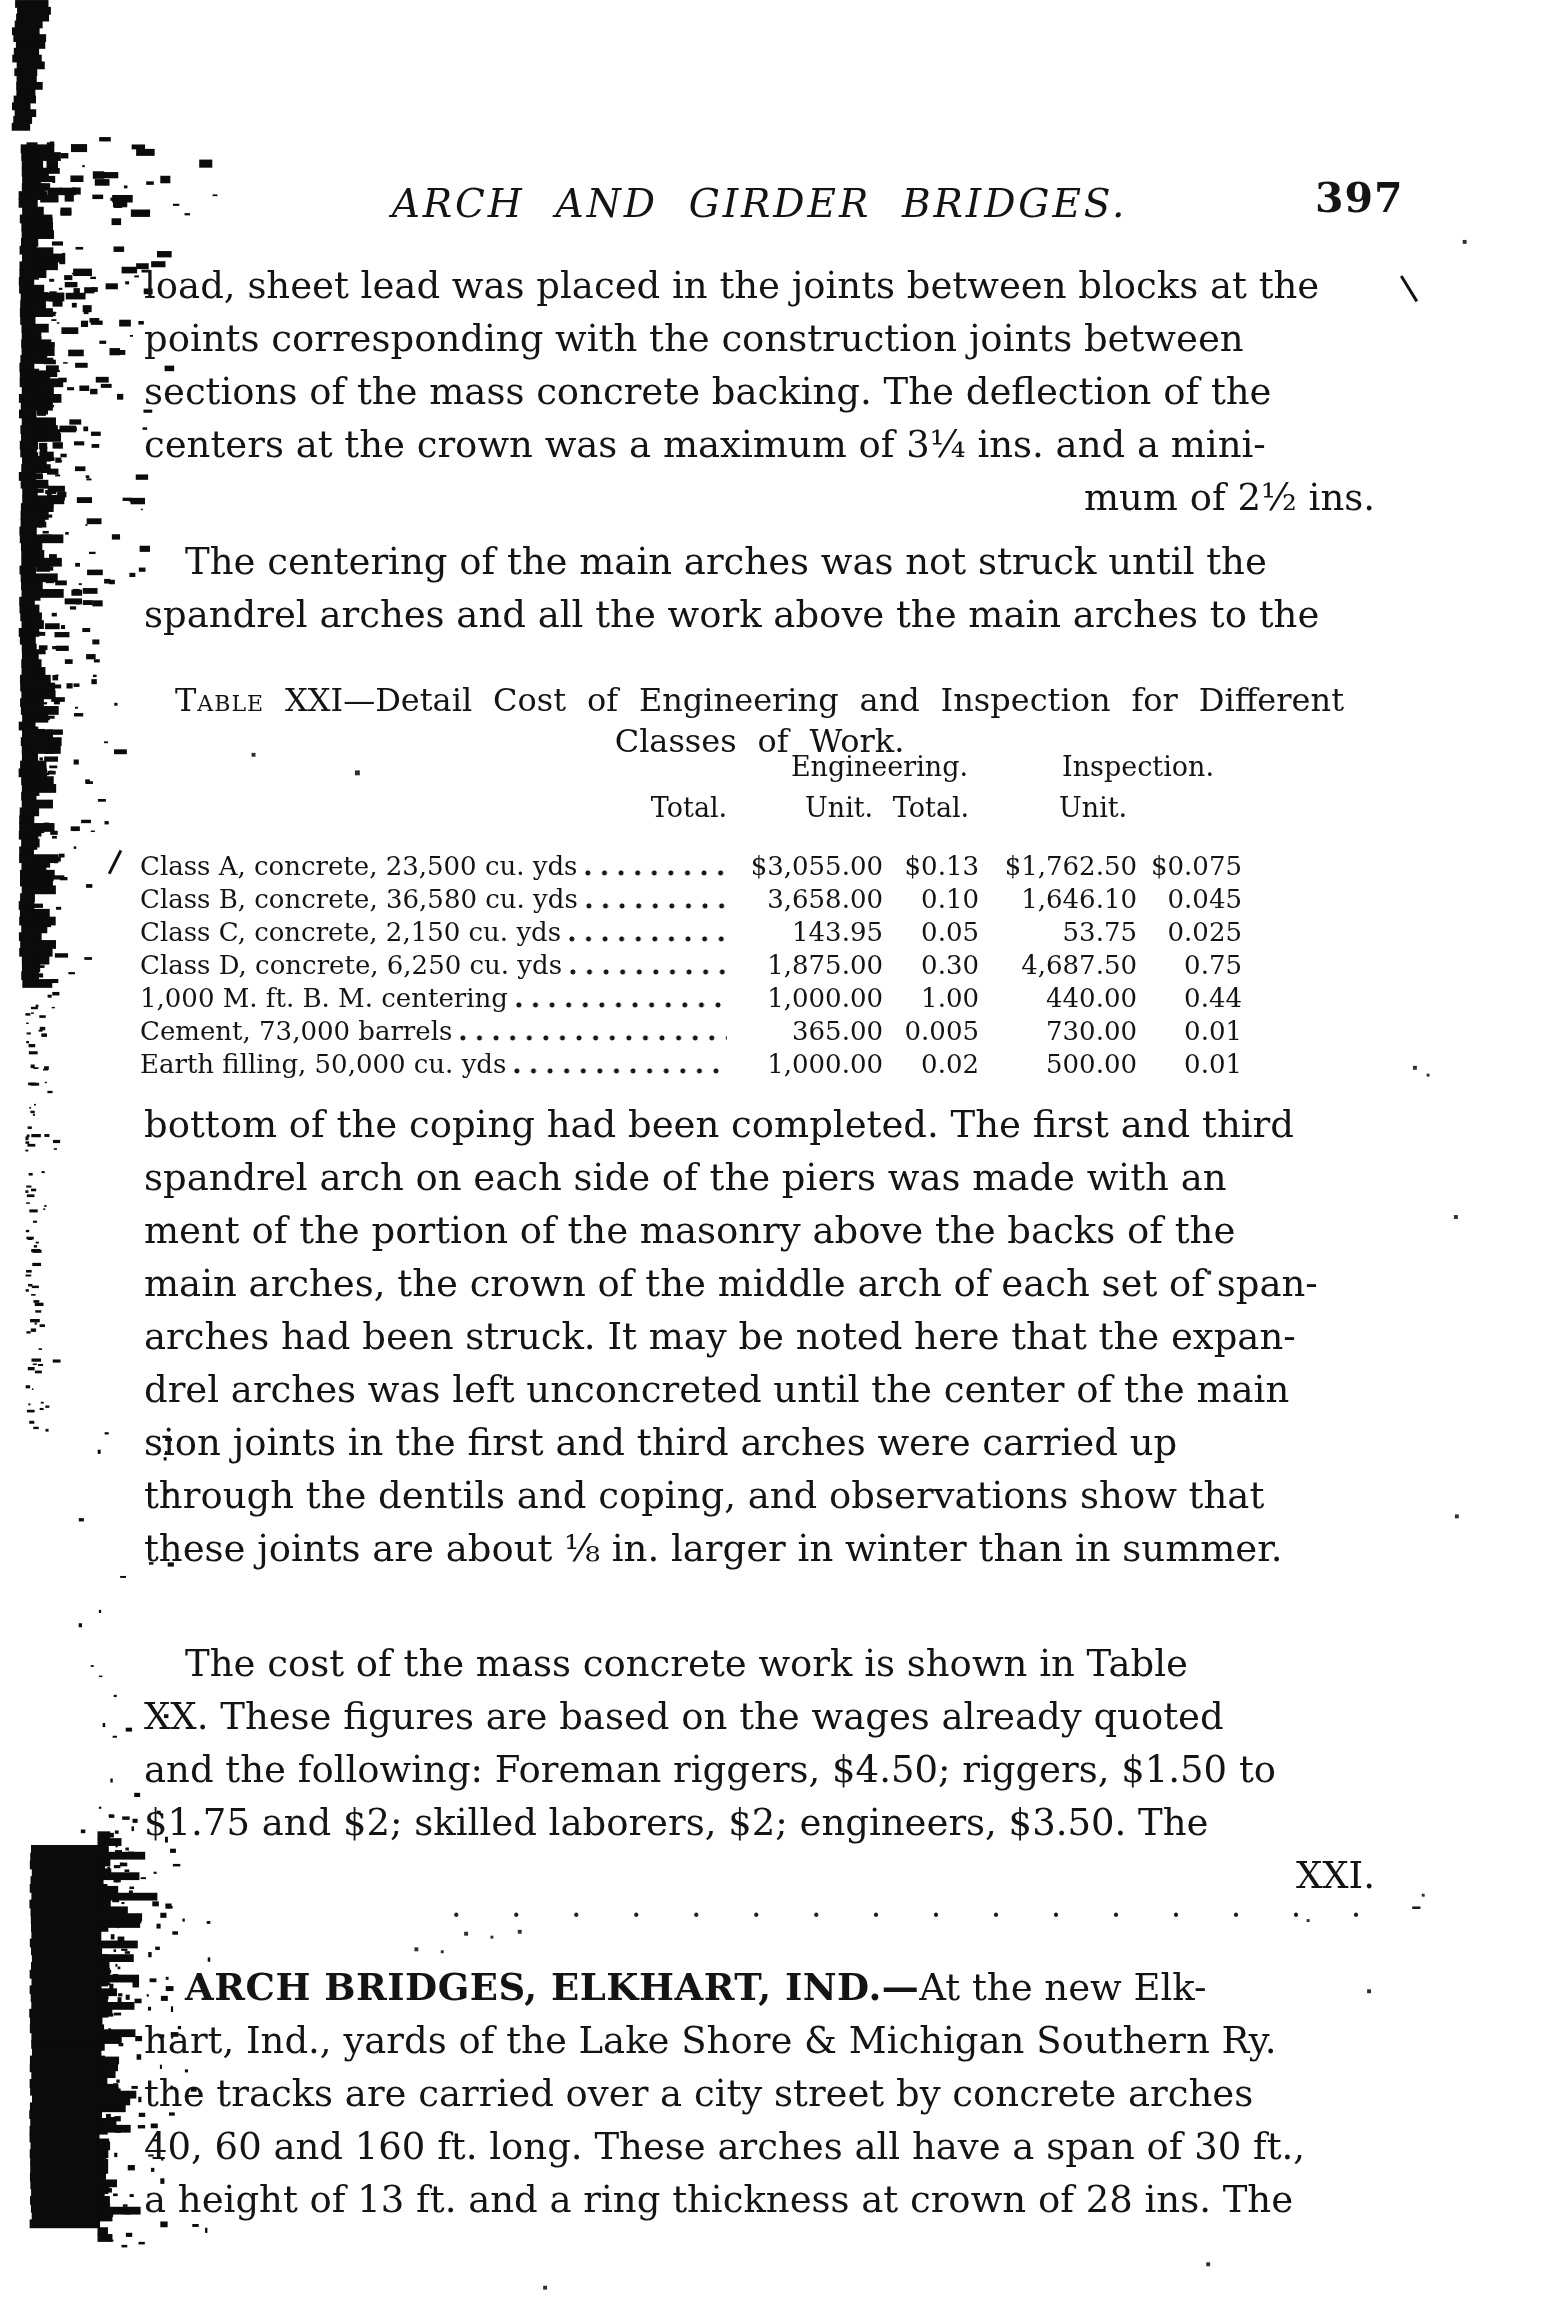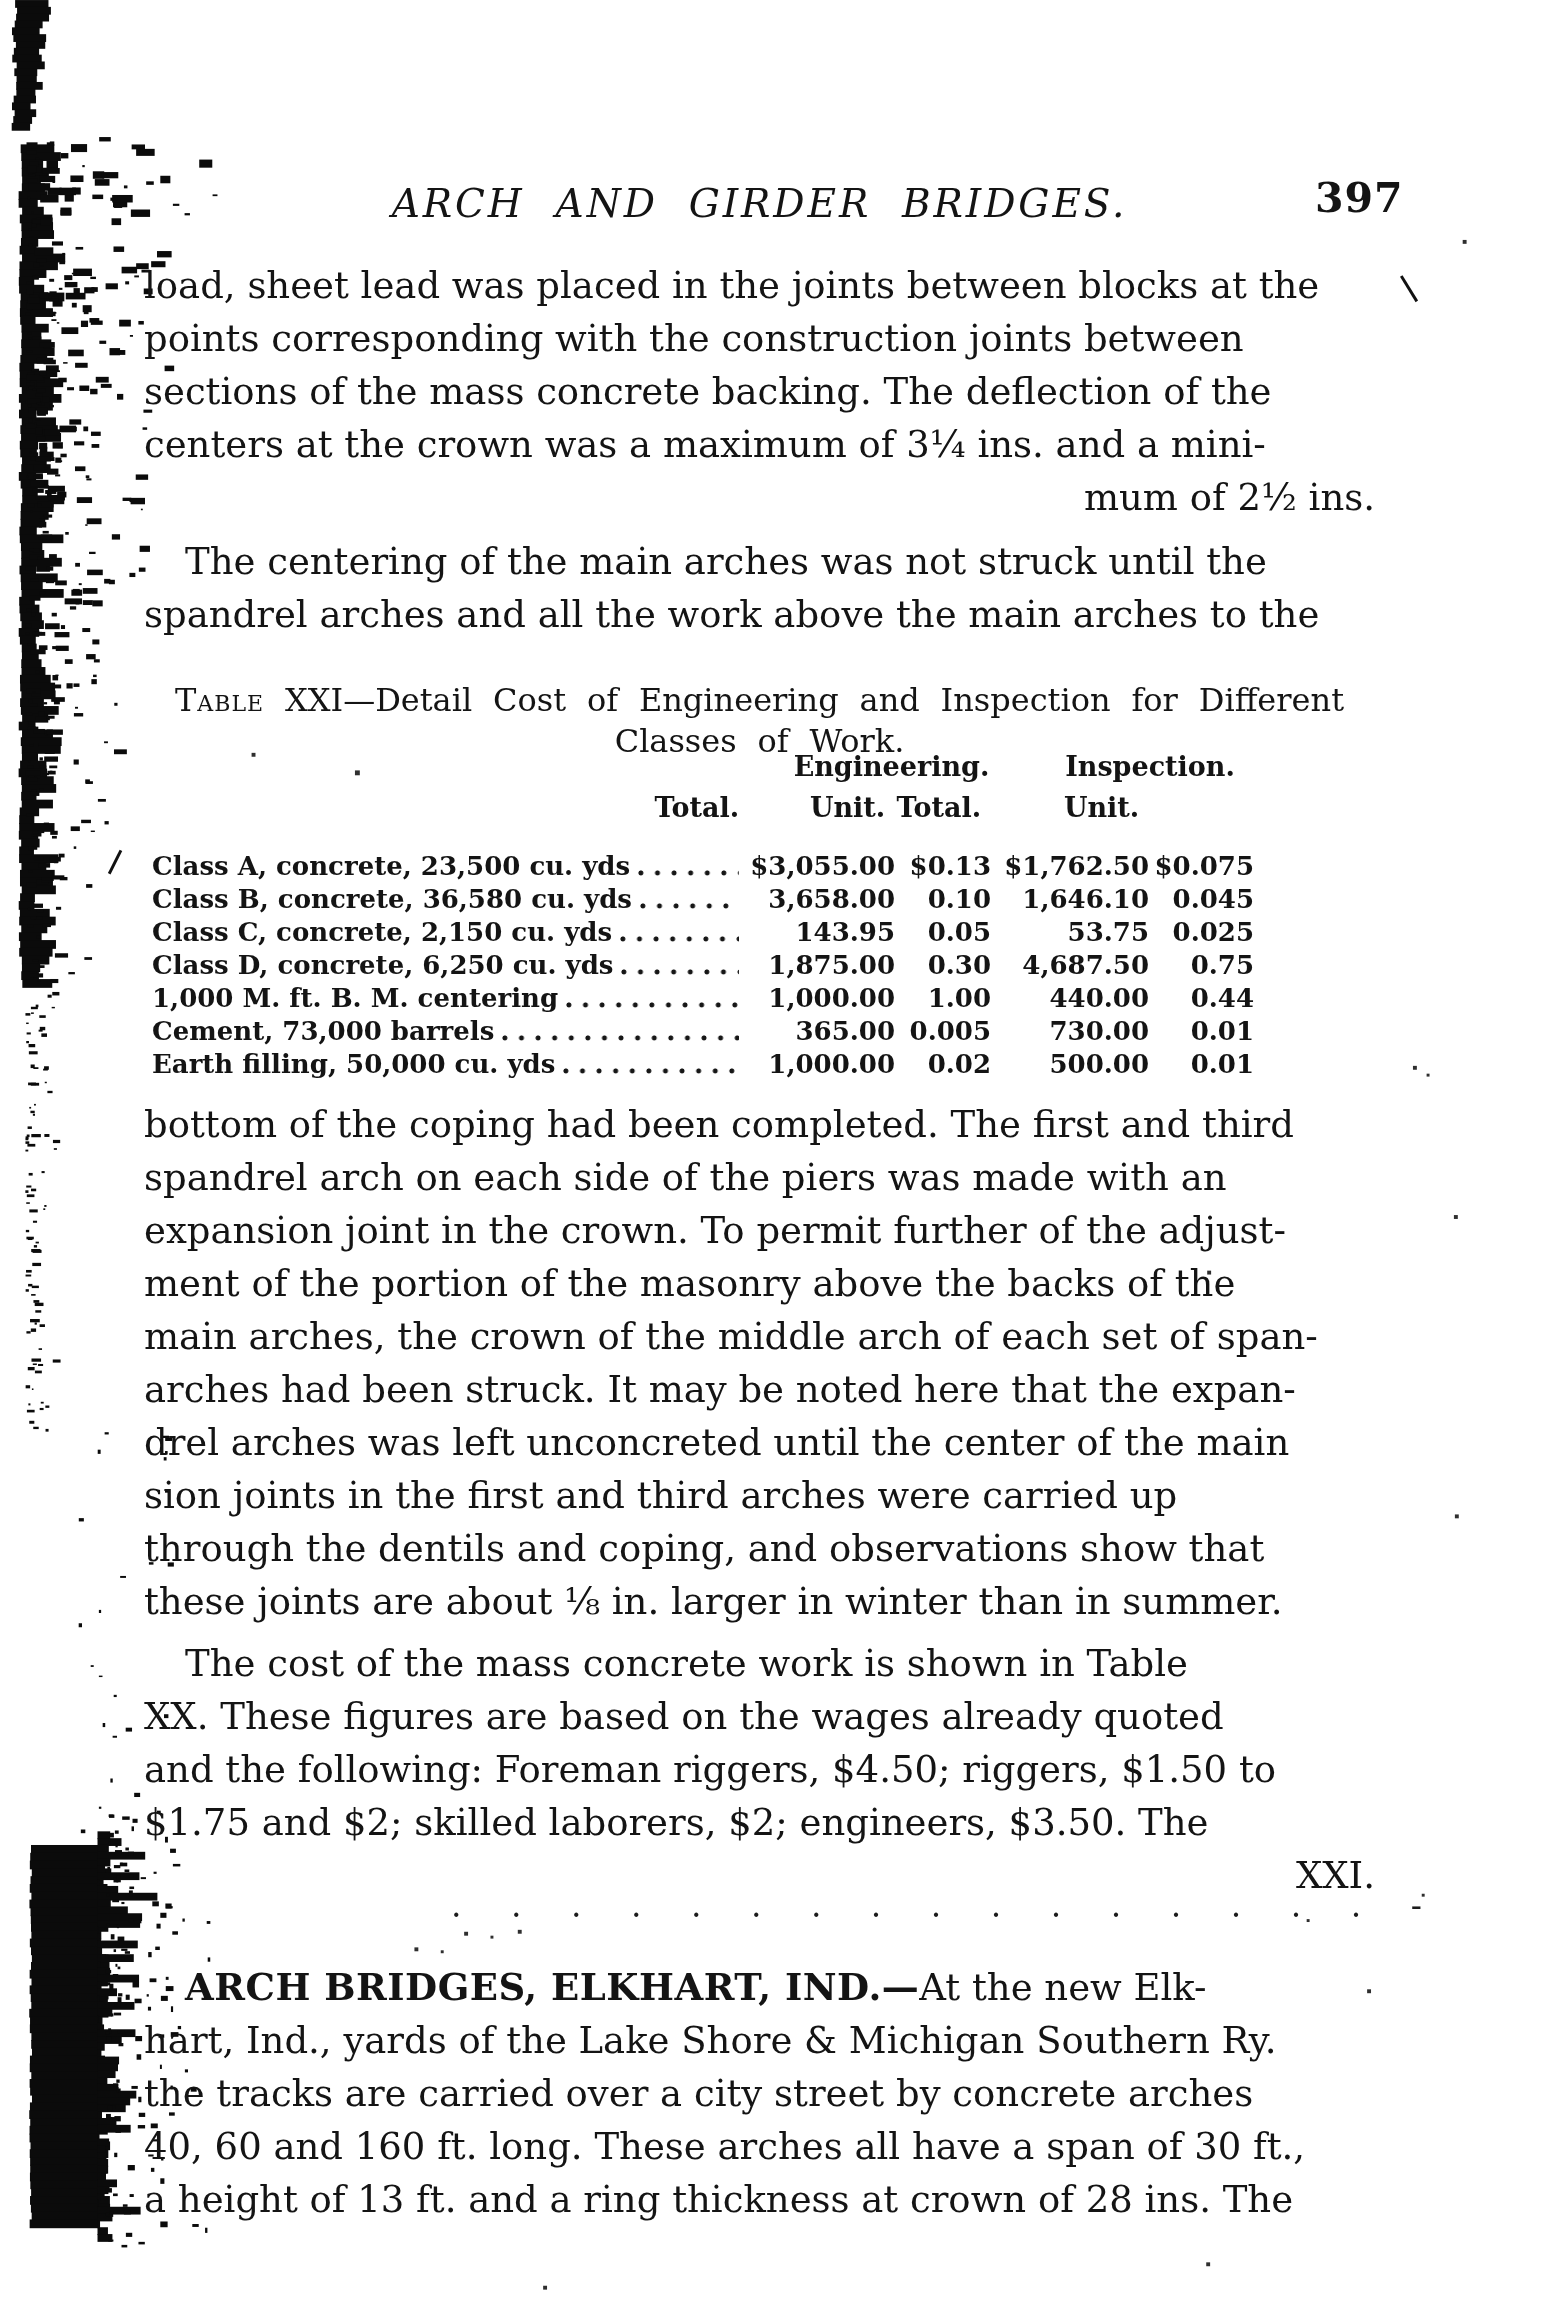--- a/index.html
+++ b/index.html
@@ -34,21 +34,21 @@
     height:53px;
     overflow:visible;
     white-space:nowrap;
   }
   .line::after{content:"";display:inline-block;width:100%;height:0;}
   .line.short{text-align:right;}
   .line.short::after{content:none;}
   .line.ind{text-indent:41px;}
   .lead-bold{font-weight:bold;letter-spacing:0.5px;}
   
-  .tbl{left:152px;top:747px;width:1102px;font-size:27px;font-weight:bold;}
+  .tbl{left:140px;top:747px;width:1102px;font-size:27px;}
   .tgrid{display:grid;grid-template-columns:1fr 146px 96px 158px 105px;}
   .tgroups{line-height:39px;height:39px;}
   .tgroups .grp-eng{grid-column:2/4;text-align:center;padding-left:43px;}
   .tgroups .grp-insp{grid-column:4/6;text-align:center;padding-left:55px;}
   .tcols{line-height:43px;height:45px;}
   .tcols .kind-hdr{padding-left:84px;}
   .tcols .num-hdr{text-align:right;padding-right:9.8px;}
   .trows{margin-top:19px;}
   .trow{line-height:33px;height:33px;white-space:nowrap;font-size:26px;}
   .kcell{display:flex;min-width:0;}
@@ -1089,21 +1089,20 @@
           <span class="num">500.00</span>
           <span class="num">0.01</span>
         </div>
       </div>
   </div>
 
   <div class="abs textcol" style="top:1098px;">
 
   <div class="line">bottom of the coping had been completed. The first and third</div>
       <div class="line">spandrel arch on each side of the piers was made with an</div>
-      <div class="line">expansion joint in the crown. To permit further of the adjust-</div>
       <div class="line">ment of the portion of the masonry above the backs of the</div>
       <div class="line">main arches, the crown of the middle arch of each set of span-</div>
       <div class="line">arches had been struck. It may be noted here that the expan-</div>
       <div class="line">drel arches was left unconcreted until the center of the main</div>
       <div class="line">sion joints in the first and third arches were carried up</div>
       <div class="line">through the dentils and coping, and observations show that</div>
       <div class="line">these joints are about ⅛ in. larger in winter than in summer.</div>
     </div>
 
   <div class="abs textcol" style="top:1637px;">

